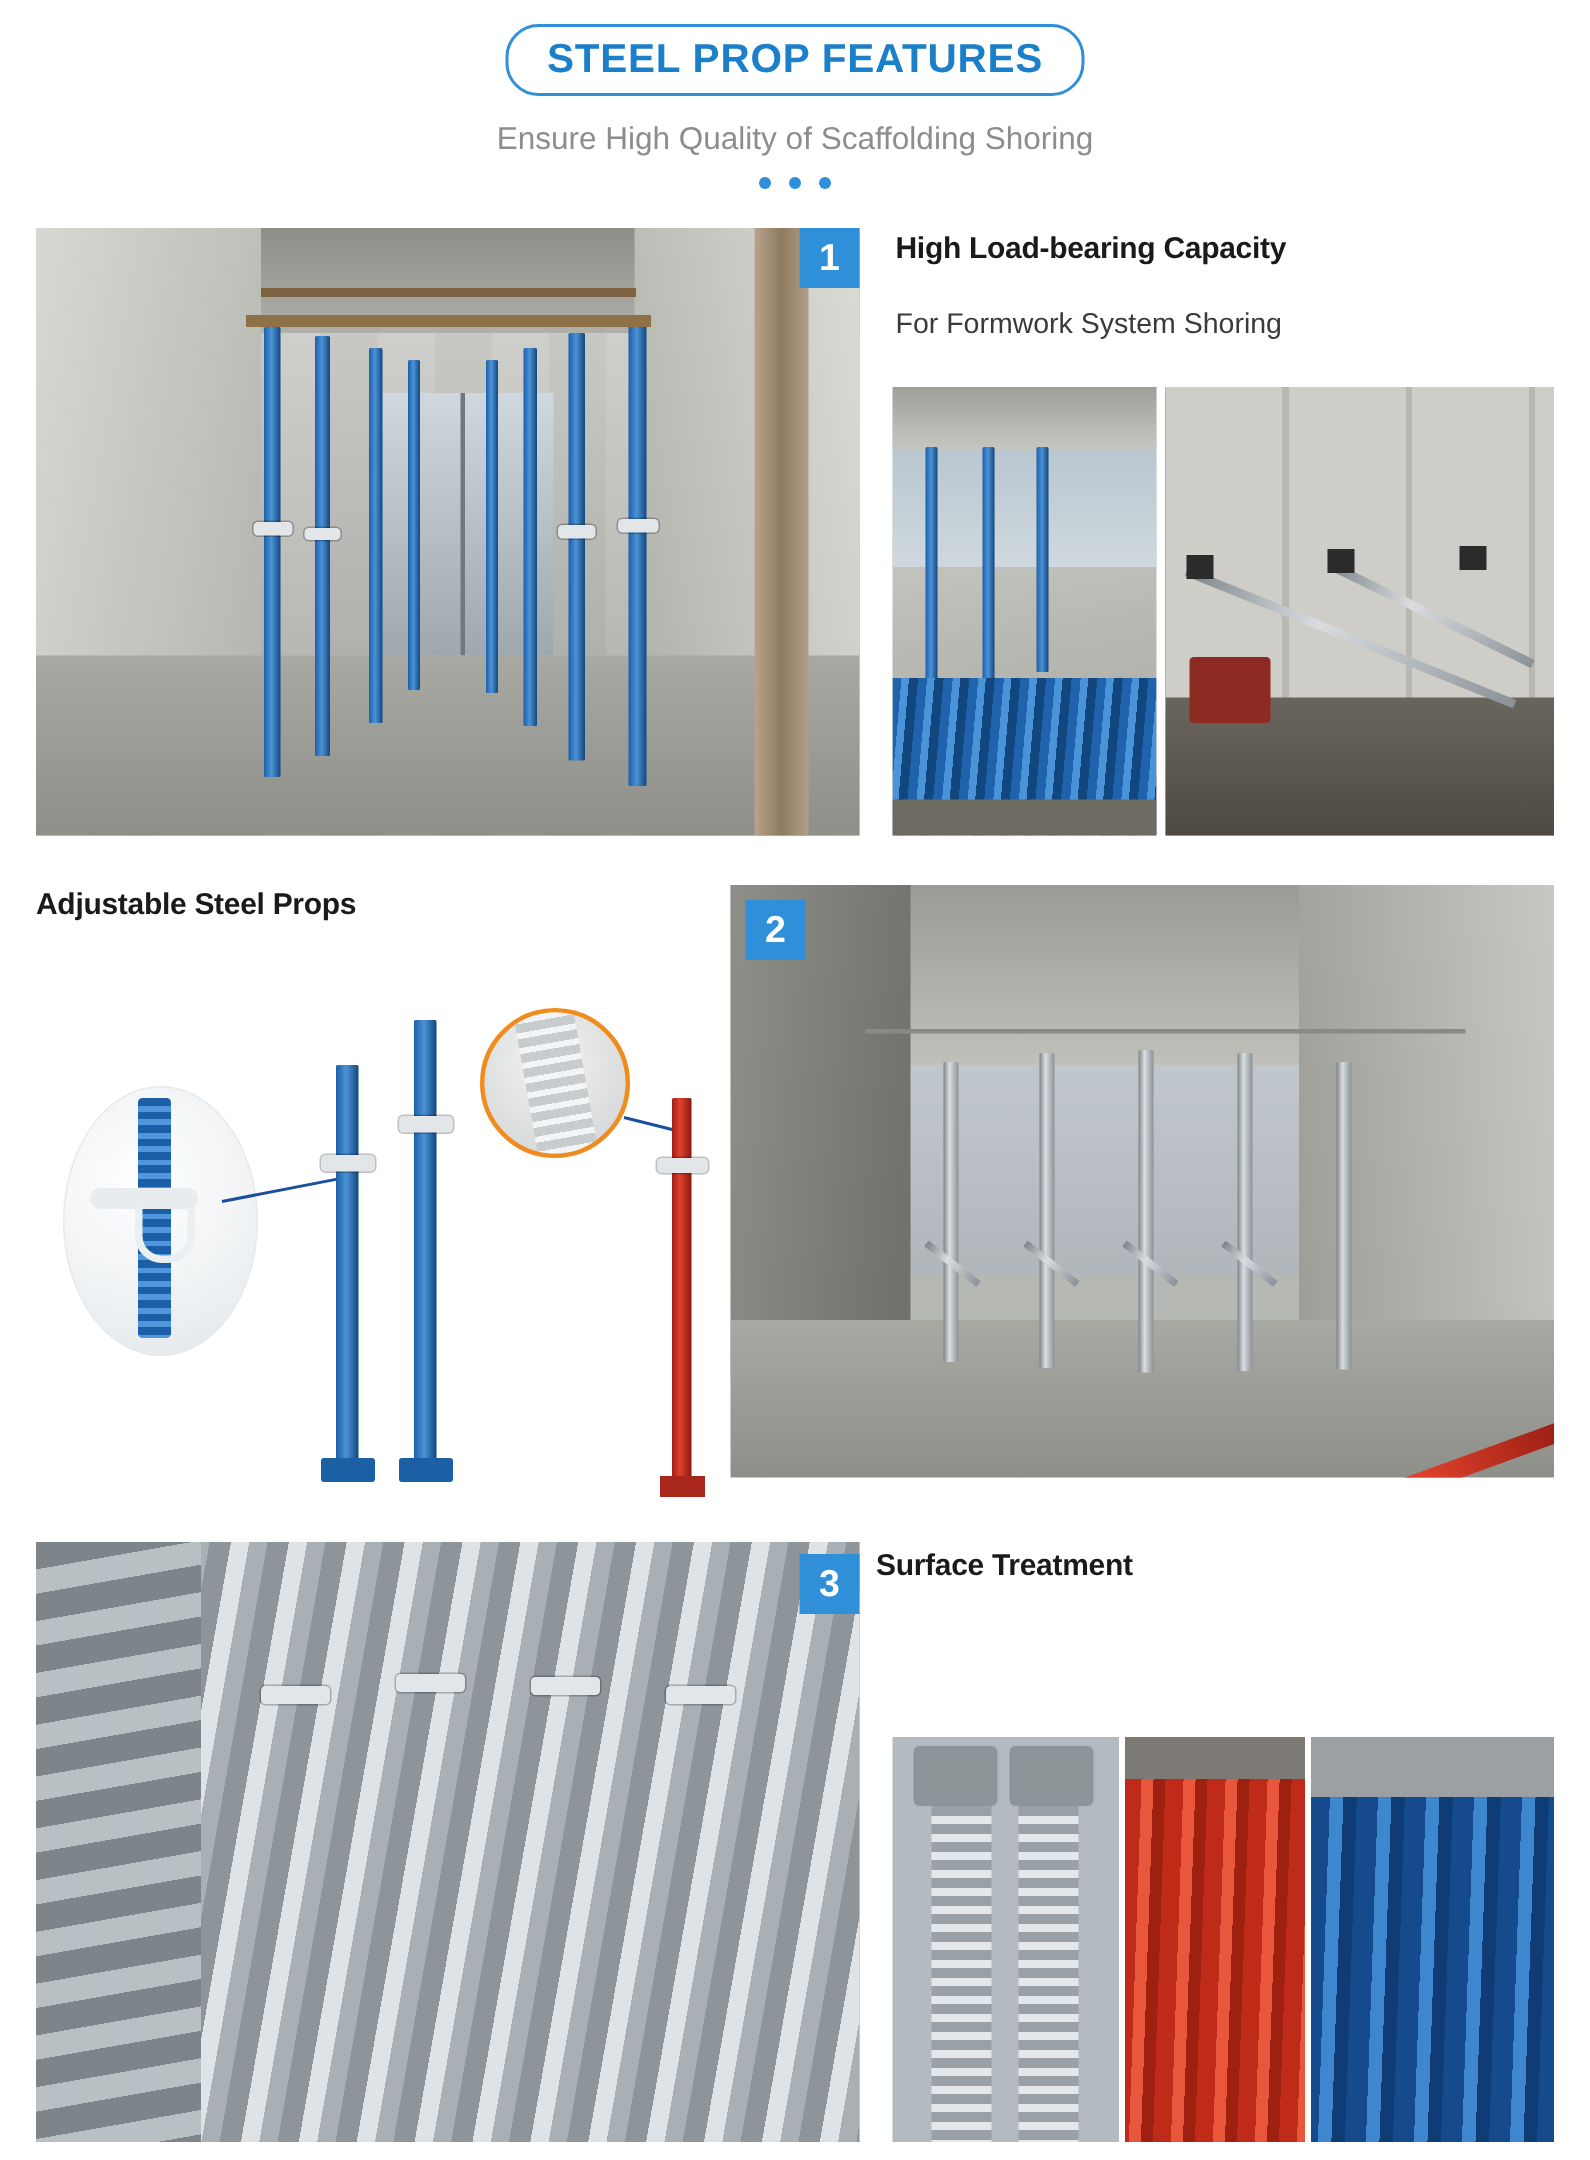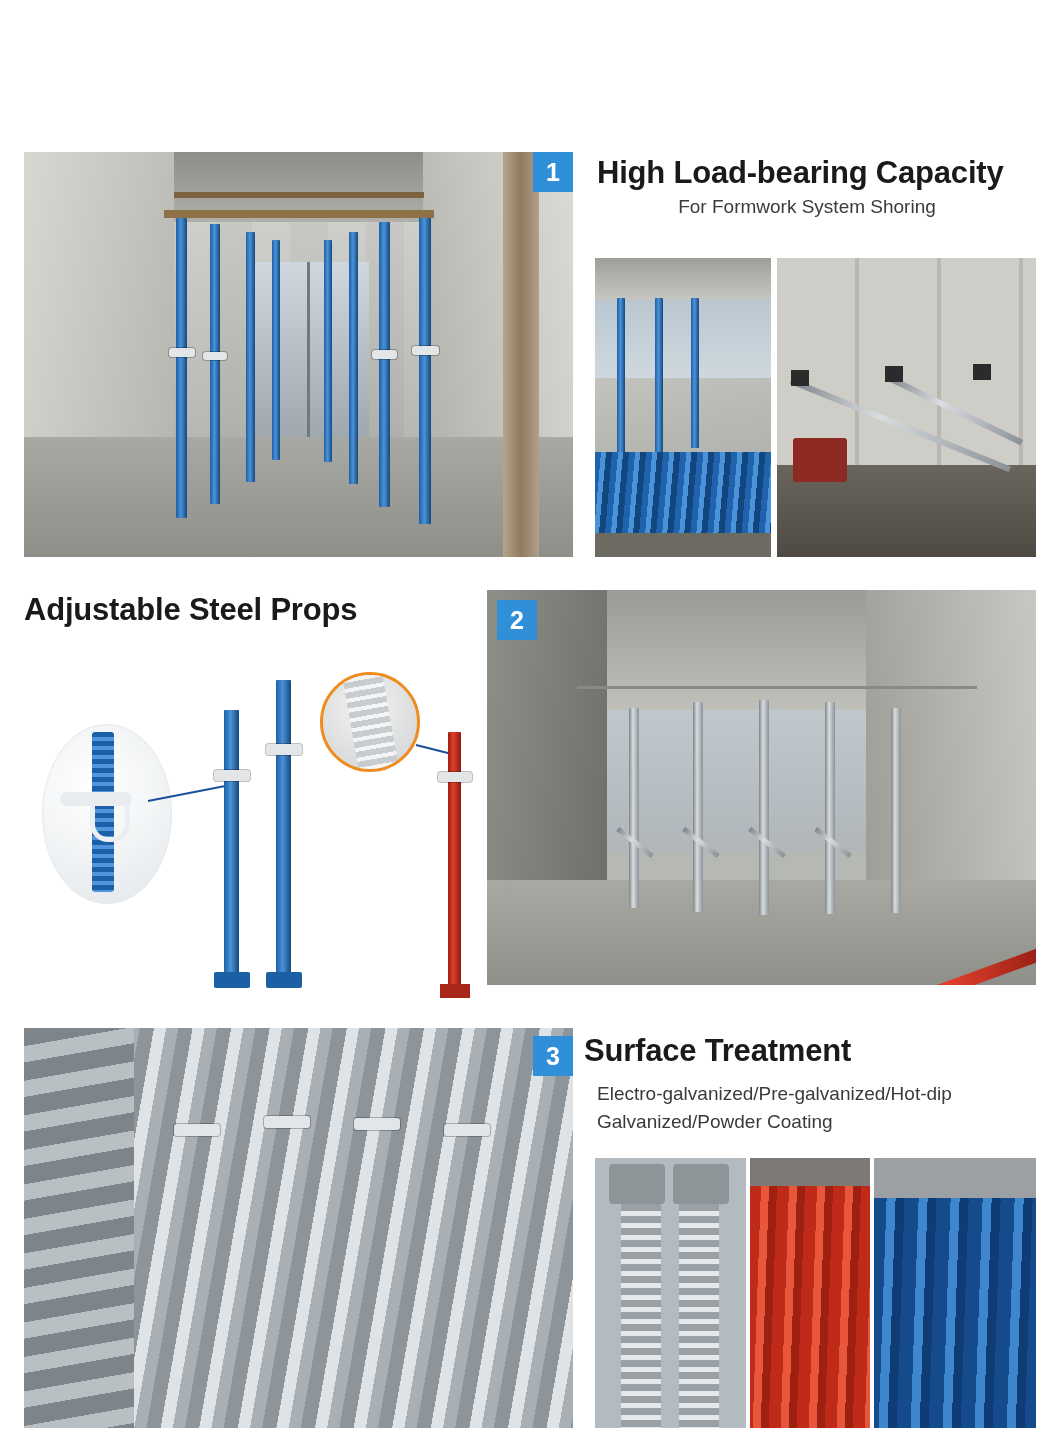--- a/index.html
+++ b/index.html
@@ -46,21 +46,21 @@
     background: #2f8fd8;
     color: #fff;
     font-size: 25px;
     font-weight: bold;
     display: flex; align-items: center; justify-content: center;
     z-index: 5;
   }
 
   .sect-title {
     position: absolute;
-    font-size: 31px;
+    font-size: 20px;
     font-weight: bold;
     color: #1a1a1a;
     letter-spacing: -0.2px;
   }
   .sect-sub {
     position: absolute;
     font-size: 19px;
     color: #3a3a3a;
     line-height: 1.45;
     font-weight: 300;
@@ -126,20 +126,29 @@
   .arrow-line { position: absolute; height: 2px; background: #1a4f9c; }
 
   
   .strip { position: absolute; }
 </style>
 </head>
 <body>
 
 <div class="page">
 
+  <div class="header">
+    <div class="title-pill">STEEL PROP FEATURES</div>
+    <div class="subtitle">Ensure High Quality of Scaffolding Shoring</div>
+    <div class="dots">
+      <span></span>
+      <span></span>
+      <span></span>
+    </div>
+  </div>
 
   <div class="photo concrete" style="left:24px; top:152px; width:549px; height:405px;">
 
     <div class="ceil" style="height:70px; background:linear-gradient(180deg,#8e8e88,#b0b0aa);"></div>
 
     <div class="strip" style="left:0; top:0; width:150px; height:405px;
                 background:linear-gradient(100deg,#d8d8d3,#b3b3ae);"></div>
 
     <div class="strip" style="right:0; top:0; width:150px; height:405px;
                 background:linear-gradient(260deg,#dcdcd7,#aeaea9);"></div>
@@ -169,21 +178,21 @@
     <div class="strip" style="left:140px; top:58px; width:270px; height:8px; background:#8e7147;"></div>
     <div class="strip" style="left:150px; top:40px; width:250px; height:6px; background:#7d633f;"></div>
 
     <div class="strip" style="right:34px; top:0; width:36px; height:405px;
                 background:linear-gradient(90deg,#b8a48c,#8e7a60 50%,#b3a089);"></div>
   </div>
 
   <div class="badge" style="left:533px; top:152px;">1</div>
 
   <div class="sect-title" style="left:597px; top:155px;">High Load-bearing Capacity</div>
-  <div class="sect-sub" style="left:597px; top:193px; width:420px;text-align:center;">For Formwork System Shoring</div>
+  <div class="sect-sub" style="left:597px; top:203px; width:420px;">For Formwork System Shoring</div>
 
   <div class="photo concrete2" style="left:595px; top:258px; width:176px; height:299px;">
     <div class="strip" style="left:0; top:0; width:176px; height:120px; background:linear-gradient(180deg,#aebdc9,#cfd8de);"></div>
     <div class="strip" style="left:0; top:0; width:176px; height:42px; background:linear-gradient(180deg,#9f9f99,#c7c7c2);"></div>
     <div class="prop" style="left:22px; top:40px; width:8px; height:160px;"></div>
     <div class="prop" style="left:60px; top:40px; width:8px; height:165px;"></div>
     <div class="prop" style="left:96px; top:40px; width:8px; height:150px;"></div>
     <div class="strip" style="left:0; bottom:0; width:176px; height:105px;
                 background:repeating-linear-gradient(95deg,#1e63ab 0 6px,#4b93d8 6px 11px,#12467e 11px 17px);"></div>
     <div class="strip" style="left:0; bottom:0; width:176px; height:24px; background:#6d6a62;"></div>
@@ -262,21 +271,20 @@
                 background:repeating-linear-gradient(170deg,#7e858a 0 18px,#b9c0c4 18px 34px);"></div>
     <div class="nut" style="left:150px; top:96px; width:46px; height:12px;"></div>
     <div class="nut" style="left:240px; top:88px; width:46px; height:12px;"></div>
     <div class="nut" style="left:330px; top:90px; width:46px; height:12px;"></div>
     <div class="nut" style="left:420px; top:96px; width:46px; height:12px;"></div>
   </div>
 
   <div class="badge" style="left:533px; top:1036px;">3</div>
 
   <div class="sect-title" style="left:584px; top:1033px;">Surface Treatment</div>
-  <div class="sect-sub" style="left:597px; top:1080px; width:440px;">Electro-galvanized/Pre-galvanized/Hot-dip Galvanized/Powder Coating</div>
 
   <div class="photo" style="left:595px; top:1158px; width:151px; height:270px; background:#b4bbc0;">
     <div class="strip" style="left:26px; top:34px; width:40px; height:236px;
                 background:repeating-linear-gradient(180deg,#9aa1a6 0 7px,#e4e8ea 7px 12px);"></div>
     <div class="strip" style="left:84px; top:34px; width:40px; height:236px;
                 background:repeating-linear-gradient(180deg,#9aa1a6 0 7px,#e4e8ea 7px 12px);"></div>
     <div class="strip" style="left:14px; top:6px; width:56px; height:40px; background:#8e9599; border-radius:4px;"></div>
     <div class="strip" style="left:78px; top:6px; width:56px; height:40px; background:#8e9599; border-radius:4px;"></div>
   </div>
 

